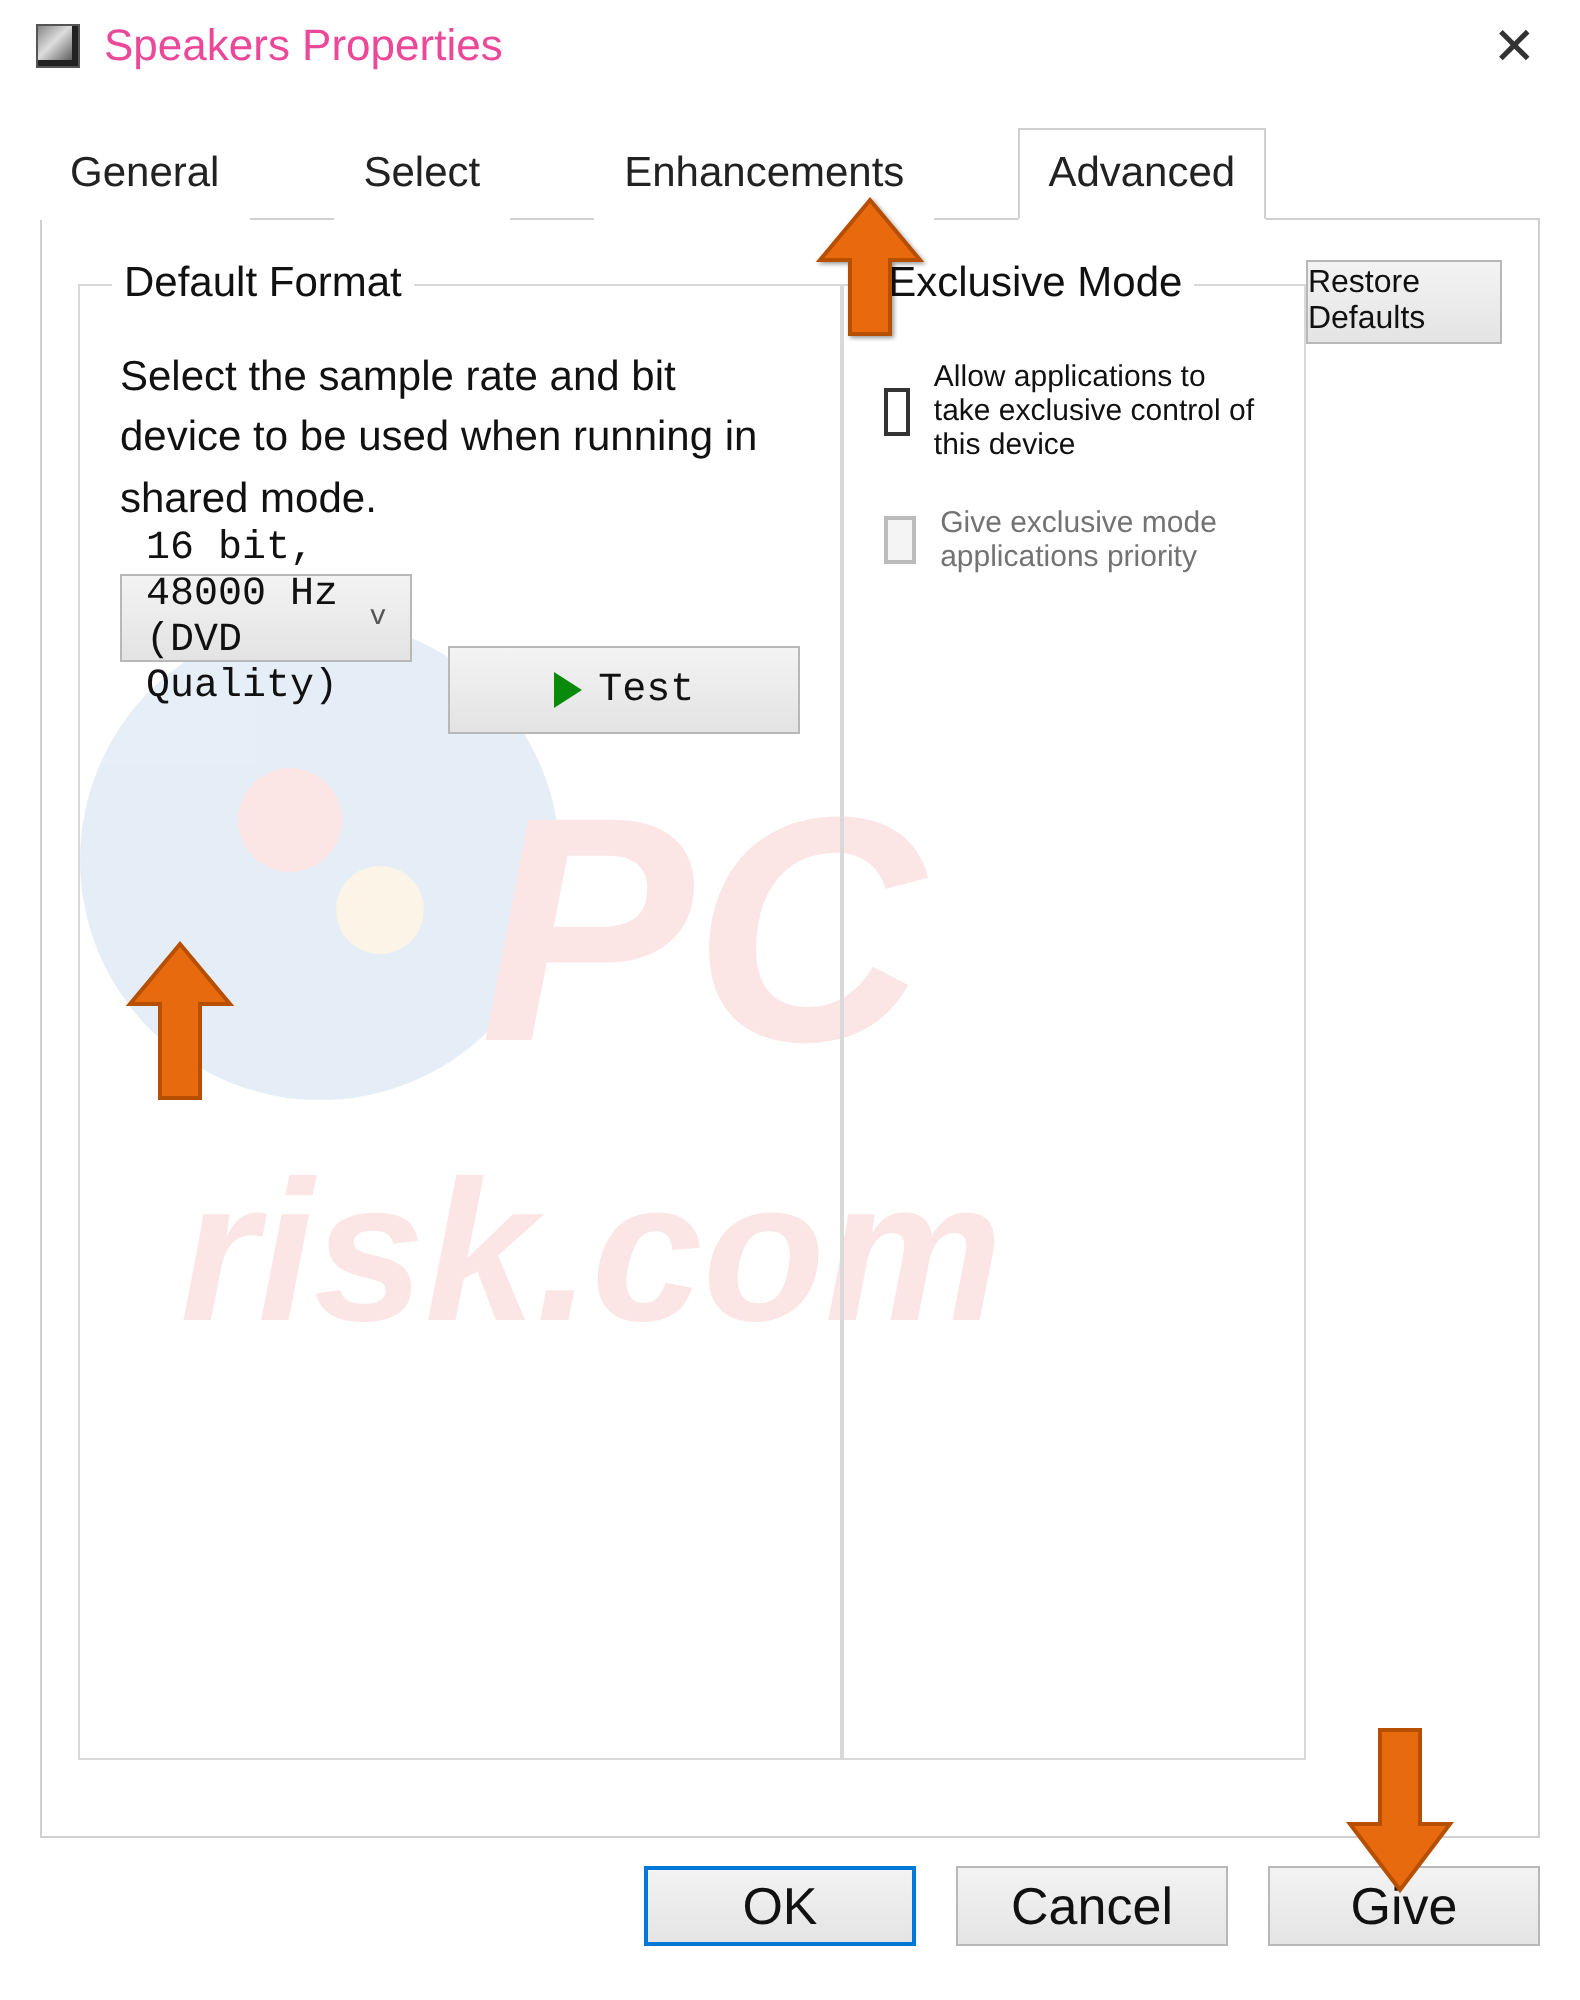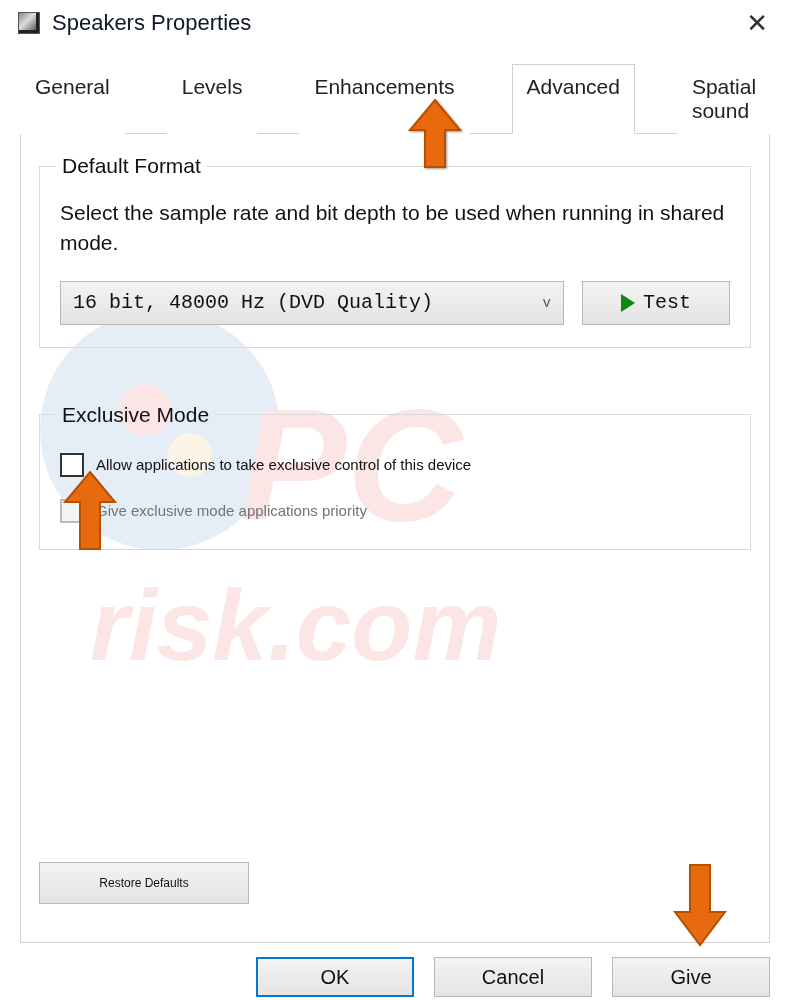--- a/index.html
+++ b/index.html
@@ -25,21 +25,21 @@
       position: relative;
       z-index: 2;
     }
     .title-left { display: flex; align-items: center; gap: 12px; }
     .title-icon {
       width: 22px; height: 22px;
       background: linear-gradient(135deg,#888,#ddd 40%,#333);
       border: 1px solid #555;
       box-shadow: inset -3px -3px 0 #222;
     }
-    .title-text { font-size: 22px; color: #0f172a; }
+    .title-text { font-size: 22px; color: #ec4899; }
     .close-btn {
       font-size: 26px; color: #333; font-weight: 300;
       cursor: pointer; padding: 0 6px; line-height: 1;
     }
     .tab-strip {
       display: flex;
       margin: 18px 20px 0 20px;
       position: relative;
       z-index: 2;
       gap: 42px;
@@ -54,28 +54,27 @@
       position: relative;
     }
     .tab.active {
       border: 1px solid #d0d0d0;
       border-bottom: 1px solid #fff;
       z-index: 3;
     }
     .tab-content-border {
       border: 1px solid #d0d0d0;
       margin: -1px 20px 0 20px;
-      padding: 20px 18px 38px 18px;
+      padding: 20px 18px 14px 18px;
       height: 810px;
       position: relative;
       z-index: 1;
       background: rgba(255,255,255,0);
       display: flex;
-      flex-direction: column;
-      gap: 31px;
+      flex-direction: row;
     }
     fieldset {
       border: 1px solid #d9d9d9;
       padding: 20px 20px 22px 20px;
       margin-bottom: 24px;
       position: relative;
     }
     legend {
       font-size: 21px;
       color: #111;
@@ -100,25 +99,25 @@
       font-size: 20px;
       color: #111;
       position: relative;
       cursor: pointer;
     }
     .dropdown .chev {
       position: absolute; right: 12px; top: 50%; transform: translateY(-50%);
       font-size: 14px; color: #555;
     }
     .test-btn {
-      width: 148px; height: 44px;
+      width: 176px; height: 44px;
       background: linear-gradient(#f3f3f3,#e3e3e3);
       border: 1px solid #b8b8b8;
       display: flex; align-items: center; justify-content: center;
-      gap: 8px; font-size: 20px; color: #111; cursor: pointer;
+      gap: 8px; font-size: 20px; color: #111; cursor: pointer; margin-top: 36px;
     }
     .play-tri {
       width: 0; height: 0;
       border-left: 14px solid #0a8a0a;
       border-top: 9px solid transparent;
       border-bottom: 9px solid transparent;
     }
     .check-row {
       display: flex; align-items: center; gap: 12px;
       margin-bottom: 22px; margin-top: 6px;
@@ -128,34 +127,34 @@
       background: #fff; cursor: pointer;
     }
     .checkbox.disabled { border-color: #bbb; background: #f4f4f4; cursor: default; }
     .check-label { font-size: 15px; color: #111; }
     .check-label.disabled { color: #737373; }
     .spacer { flex: 1; }
     .restore-btn {
       width: 210px; height: 42px;
       background: linear-gradient(#f3f3f3,#e4e4e4);
       border: 1px solid #b8b8b8;
-      font-size: 12px; color: #111;
+      font-size: 16px; color: #111;
       display: flex; align-items: center; justify-content: center;
       cursor: pointer;
     }
     .button-row {
       display: flex; justify-content: flex-end; gap: 20px;
       margin: 14px 20px 0 20px;
       position: relative; z-index: 2;
     }
     .dlg-btn {
-      width: 158px; height: 40px;
+      width: 136px; height: 40px;
       background: linear-gradient(#f3f3f3,#e4e4e4);
       border: 1px solid #b8b8b8;
-      font-size: 20px; color: #111;
+      font-size: 26px; color: #111;
       display: flex; align-items: center; justify-content: center;
       cursor: pointer;
     }
     .dlg-btn.default { border: 2px solid #0078d7; }
     .arrow { position: absolute; z-index: 50; pointer-events: none; }
   </style>
 </head>
 <body>
 
 <svg class="watermark" width="790" height="1000">
@@ -171,30 +170,29 @@
 <div class="title-bar">
   <div class="title-left">
     <div class="title-icon"></div>
     <div class="title-text">Speakers Properties</div>
   </div>
   <div class="close-btn">✕</div>
 </div>
 
 <div class="tab-strip">
   <div class="tab">General</div>
-  <div class="tab">Levels</div>
+  <div class="tab">Select</div>
   <div class="tab">Enhancements</div>
   <div class="tab active">Advanced</div>
-  <div class="tab">Spatial sound</div>
 </div>
 
 <div class="tab-content-border">
   <fieldset>
     <legend>Default Format</legend>
-    <div class="descr">Select the sample rate and bit depth to be used when running in shared mode.</div>
+    <div class="descr">Select the sample rate and bit device to be used when running in shared mode.</div>
     <div class="format-row">
       <div class="dropdown">
         <span>16 bit, 48000 Hz (DVD Quality)</span>
         <span class="chev">v</span>
       </div>
       <div class="test-btn">
         <div class="play-tri"></div>
         <span>Test</span>
       </div>
     </div>

